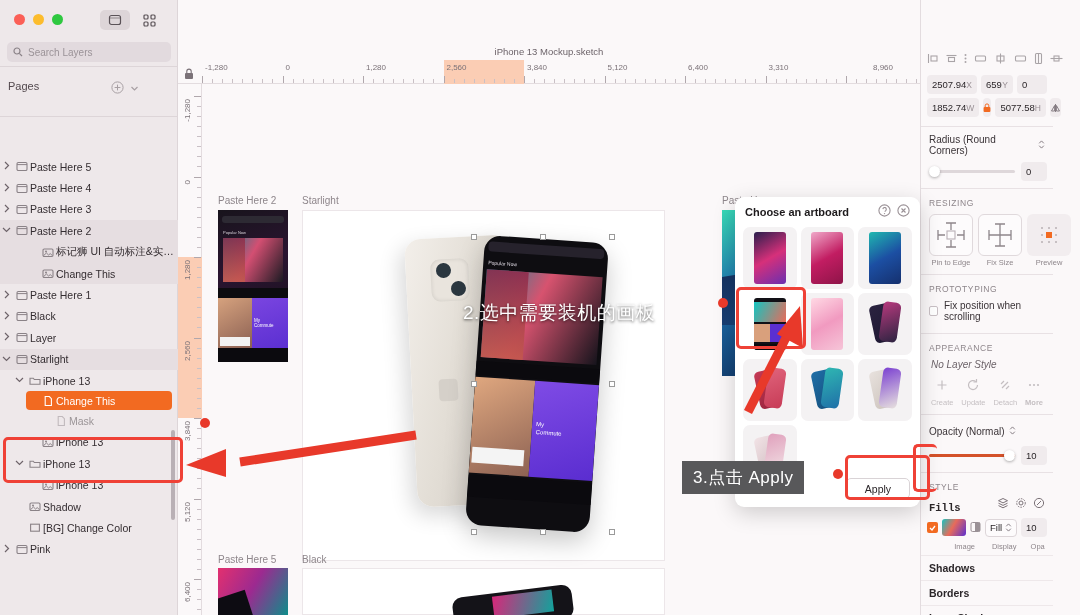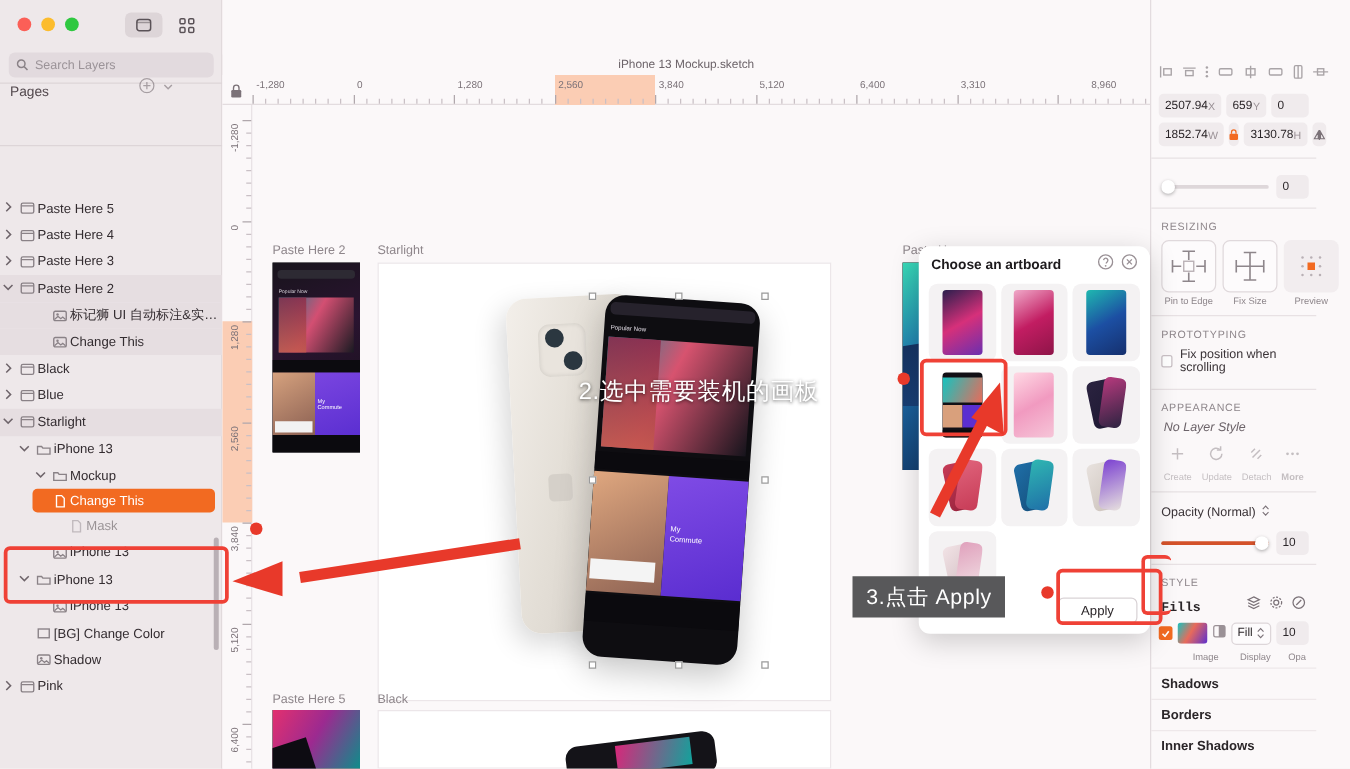--- a/index.html
+++ b/index.html
@@ -25,21 +25,21 @@
   .viewbtns { position: absolute; left: 100px; top: 10px; display: flex; gap: 4px; }
   .vb { width: 30px; height: 20px; border-radius: 5px; display: flex; align-items: center; justify-content: center; }
   .vb.active { background: #ddd5d8; }
   .searchbar {
     position: absolute; left: 7px; top: 42px; width: 164px; height: 20px;
     background: #e2dade; border-radius: 5px; display: flex; align-items: center; padding: 0 6px;
   }
   .searchbar .ph { font-size: 10px; color: #9b9398; margin-left: 5px; }
   .pages-hdr {
     position: absolute; left: 0; top: 68px; width: 148px; height: 22px;
-    display: flex; align-items: flex-end; padding: 12px 8px;
+    display: flex; align-items: flex-start; padding: 12px 8px;
   }
   .pages-hdr .lbl { font-size: 11px; color: #53494e; flex: 1; }
   .pages-hdr .ic { margin-left: 5px; opacity: .55; }
   .page-row {
     position: absolute; left: 5px; top: 92px; width: 168px; height: 18px;
     background: #ddd4d8; border-radius: 4px; display: flex; align-items: center; padding-left: 12px;
   }
   .page-row span { font-size: 10.5px; color: #332c30; }
   .divider-h { position: absolute; left: 0; width: 178px; height: 1px; background: #ddd5d8; }
 
@@ -275,33 +275,45 @@
         <div class="lrow">
           <span class="caret" style="margin-left:0px"><svg width="6" height="9" viewBox="0 0 6 9">
               <path d="M1 1l3.5 3.5L1 8" fill="none" stroke="#6e646a" stroke-width="1.2"></path>
             </svg></span>
           <span class="licon">
             <svg width="12" height="11" viewBox="0 0 12 11">
               <rect x="1" y="1.5" width="10" height="8" rx="1.3" fill="none" stroke="#8a8287" stroke-width="1.1"></rect>
               <path d="M1 3.6h10" stroke="#8a8287" stroke-width="1"></path>
             </svg>
           </span>
-          <span class="lname">Black</span>
+          <span class="lname">Paste Here 1</span>
         </div>
         <div class="lrow">
           <span class="caret" style="margin-left:0px"><svg width="6" height="9" viewBox="0 0 6 9">
               <path d="M1 1l3.5 3.5L1 8" fill="none" stroke="#6e646a" stroke-width="1.2"></path>
             </svg></span>
           <span class="licon">
             <svg width="12" height="11" viewBox="0 0 12 11">
               <rect x="1" y="1.5" width="10" height="8" rx="1.3" fill="none" stroke="#8a8287" stroke-width="1.1"></rect>
               <path d="M1 3.6h10" stroke="#8a8287" stroke-width="1"></path>
             </svg>
           </span>
-          <span class="lname">Blue</span>
+          <span class="lname">Black</span>
+        </div>
+        <div class="lrow">
+          <span class="caret" style="margin-left:0px"><svg width="6" height="9" viewBox="0 0 6 9">
+              <path d="M1 1l3.5 3.5L1 8" fill="none" stroke="#6e646a" stroke-width="1.2"></path>
+            </svg></span>
+          <span class="licon">
+            <svg width="12" height="11" viewBox="0 0 12 11">
+              <rect x="1" y="1.5" width="10" height="8" rx="1.3" fill="none" stroke="#8a8287" stroke-width="1.1"></rect>
+              <path d="M1 3.6h10" stroke="#8a8287" stroke-width="1"></path>
+            </svg>
+          </span>
+          <span class="lname">Layer</span>
         </div>
         <div class="lrow hl">
           <span class="caret" style="margin-left:0px"><svg width="9" height="6" viewBox="0 0 9 6">
               <path d="M1 1l3.5 3.5L8 1" fill="none" stroke="#6e646a" stroke-width="1.2"></path>
             </svg></span>
           <span class="licon">
             <svg width="12" height="11" viewBox="0 0 12 11">
               <rect x="1" y="1.5" width="10" height="8" rx="1.3" fill="none" stroke="#8a8287" stroke-width="1.1"></rect>
               <path d="M1 3.6h10" stroke="#8a8287" stroke-width="1"></path>
             </svg>
@@ -312,31 +324,20 @@
           <span class="caret" style="margin-left:13px"><svg width="9" height="6" viewBox="0 0 9 6">
               <path d="M1 1l3.5 3.5L8 1" fill="none" stroke="#6e646a" stroke-width="1.2"></path>
             </svg></span>
           <span class="licon">
             <svg width="12" height="11" viewBox="0 0 12 11">
               <path d="M1 3.2h3.3l1 1.3H11v4.8H1z" fill="none" stroke="#8a8287" stroke-width="1.1"></path>
             </svg>
           </span>
           <span class="lname">iPhone 13</span>
         </div>
-        <div class="lrow">
-          <span class="caret" style="margin-left:26px"><svg width="9" height="6" viewBox="0 0 9 6">
-              <path d="M1 1l3.5 3.5L8 1" fill="none" stroke="#6e646a" stroke-width="1.2"></path>
-            </svg></span>
-          <span class="licon">
-            <svg width="12" height="11" viewBox="0 0 12 11">
-              <path d="M1 3.2h3.3l1 1.3H11v4.8H1z" fill="none" stroke="#8a8287" stroke-width="1.1"></path>
-            </svg>
-          </span>
-          <span class="lname">Mockup</span>
-        </div>
         <div class="lrow selected">
           <span class="caret" style="margin-left:0px"></span>
           <span class="licon">
             <svg width="10" height="12" viewBox="0 0 10 12">
               <path d="M2.2 1.5h4.1l2.1 2.2v6.8H2.2z" fill="none" stroke="#fff" stroke-width="1.1"></path>
             </svg>
           </span>
           <span class="lname">Change This</span>
         </div>
         <div class="lrow dim">
@@ -378,35 +379,35 @@
               <circle cx="4" cy="4.6" r="1" fill="#8a8287"></circle>
               <path d="M1.6 8.6l2.8-2.6 2.2 2 1.6-1.4 2.2 2" fill="none" stroke="#8a8287" stroke-width="1"></path>
             </svg>
           </span>
           <span class="lname">iPhone 13</span>
         </div>
         <div class="lrow">
           <span class="caret" style="margin-left:13px"></span>
           <span class="licon">
             <svg width="12" height="11" viewBox="0 0 12 11">
-              <rect x="1.6" y="2.2" width="8.8" height="7" fill="none" stroke="#8a8287" stroke-width="1.1"></rect>
-            </svg>
-          </span>
-          <span class="lname">[BG] Change Color</span>
-        </div>
-        <div class="lrow">
-          <span class="caret" style="margin-left:13px"></span>
-          <span class="licon">
-            <svg width="12" height="11" viewBox="0 0 12 11">
               <rect x="1" y="2" width="10" height="7.5" rx="1.2" fill="none" stroke="#8a8287" stroke-width="1.1"></rect>
               <circle cx="4" cy="4.6" r="1" fill="#8a8287"></circle>
               <path d="M1.6 8.6l2.8-2.6 2.2 2 1.6-1.4 2.2 2" fill="none" stroke="#8a8287" stroke-width="1"></path>
             </svg>
           </span>
           <span class="lname">Shadow</span>
+        </div>
+        <div class="lrow">
+          <span class="caret" style="margin-left:13px"></span>
+          <span class="licon">
+            <svg width="12" height="11" viewBox="0 0 12 11">
+              <rect x="1.6" y="2.2" width="8.8" height="7" fill="none" stroke="#8a8287" stroke-width="1.1"></rect>
+            </svg>
+          </span>
+          <span class="lname">[BG] Change Color</span>
         </div>
         <div class="lrow">
           <span class="caret" style="margin-left:0px"><svg width="6" height="9" viewBox="0 0 6 9">
               <path d="M1 1l3.5 3.5L1 8" fill="none" stroke="#6e646a" stroke-width="1.2"></path>
             </svg></span>
           <span class="licon">
             <svg width="12" height="11" viewBox="0 0 12 11">
               <rect x="1" y="1.5" width="10" height="8" rx="1.3" fill="none" stroke="#8a8287" stroke-width="1.1"></rect>
               <path d="M1 3.6h10" stroke="#8a8287" stroke-width="1"></path>
             </svg>
@@ -798,32 +799,40 @@
           <span>1852.74</span>
           <span class="unit">W</span>
         </div>
         <div class="fld-sq">
           <svg width="8" height="10" viewBox="0 0 8 10">
               <rect x="0.6" y="4" width="6.8" height="5" rx="1" fill="#f26a21"></rect>
               <path d="M2.2 4V2.7a1.8 1.8 0 013.6 0V4" fill="none" stroke="#f26a21" stroke-width="1"></path>
             </svg>
         </div>
         <div class="fld">
-          <span>3130.78</span>
+          <span>5077.58</span>
           <span class="unit">H</span>
         </div>
         <div class="fld-sq">
           <svg width="11" height="10" viewBox="0 0 11 10">
               <path d="M5.5 1v8M4.6 2.5L1.5 8h3.1zM6.4 2.5L9.5 8H6.4z" fill="none" stroke="#7b7278" stroke-width=".9"></path>
             </svg>
         </div>
       </div>
 
       <div class="sec-line"></div>
 
+      <div style="display:flex;align-items:center;padding:0 8px;">
+        <span class="insp-label">Radius (Round Corners)</span>
+        <span style="margin-left:4px;">
+          <svg width="7" height="11" viewBox="0 0 7 11">
+              <path d="M1.2 4.3l2.3-2.4 2.3 2.4M1.2 6.7l2.3 2.4 2.3-2.4" fill="none" stroke="#7b7278" stroke-width=".9"></path>
+            </svg>
+        </span>
+      </div>
       <div style="display:flex;align-items:center;gap:6px;padding:6px 6px 0 8px;">
         <div class="slider-track" style="flex:1;">
           <div class="slider-knob" style="left:0;"></div>
         </div>
         <div class="fld" style="width:26px;flex:0 0 auto;">
           <span>0</span>
         </div>
       </div>
 
       <div class="sec-line"></div>

